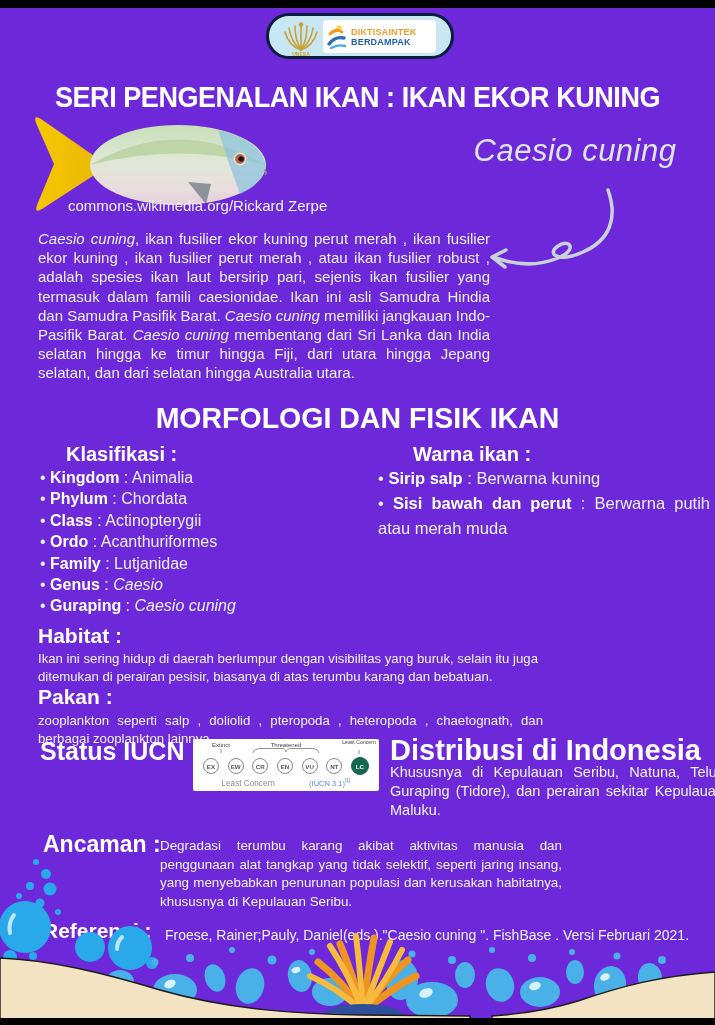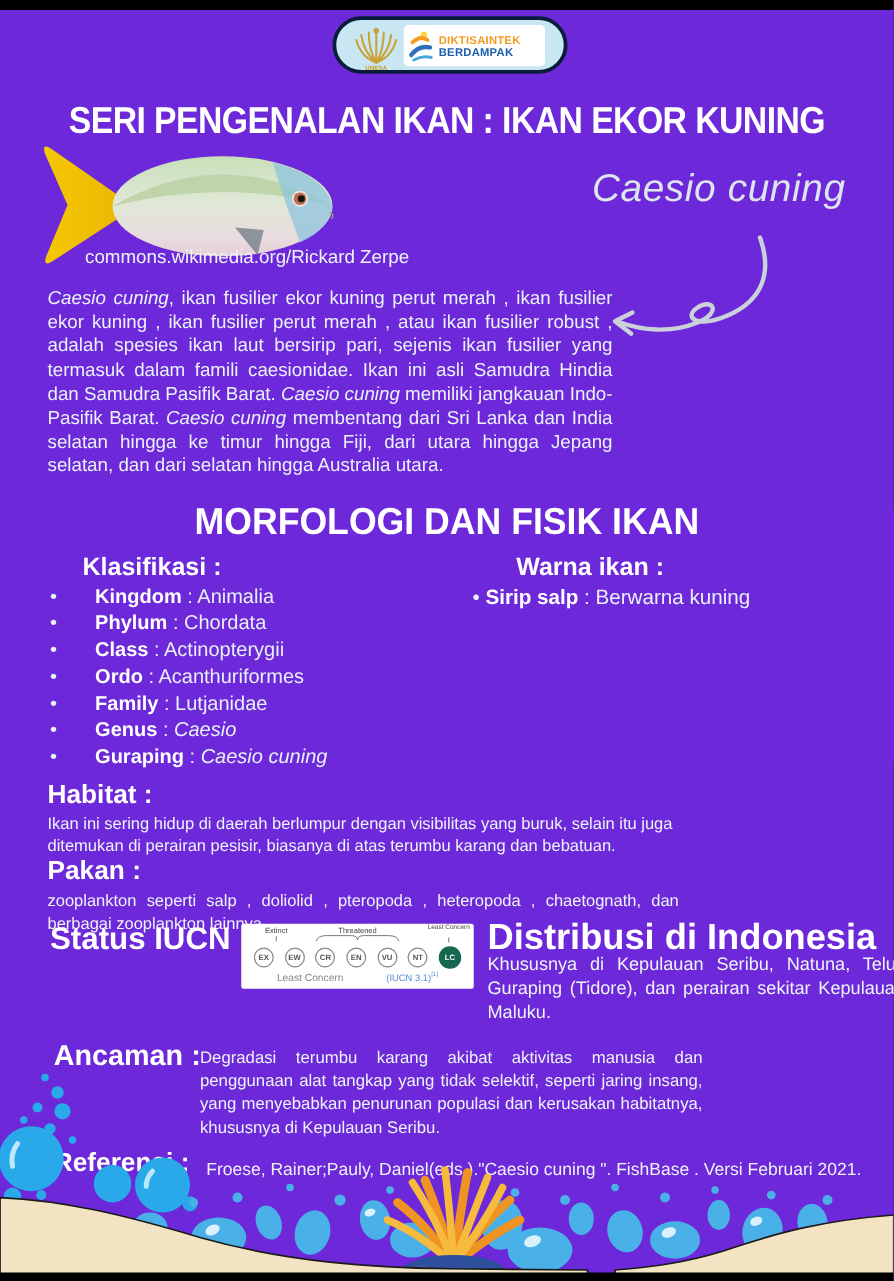--- a/index.html
+++ b/index.html
@@ -21,21 +21,21 @@
   .credit{left:68px;top:197px;font-size:15px;color:#eef3f8;}
   .species{left:450px;top:133px;width:250px;text-align:center;font-size:31px;font-style:italic;
            font-weight:400;color:#dde6ee;letter-spacing:.5px;}
   .intro{left:38px;top:229px;width:452px;font-size:15px;line-height:19.2px;text-align:justify;color:#eaf1f8;}
   .it{font-style:italic;}
   .h-morf{left:0;top:401px;width:715px;text-align:center;font-size:30px;font-weight:700;
           transform:scaleX(.95);color:#fff;}
   .h-sec{font-weight:700;color:#fff;}
   .klas-h{left:44px;top:443px;font-size:20px;margin-left:22px;}
   .klas-list{left:40px;top:467px;width:330px;font-size:16px;line-height:21.4px;color:#e9f0f7;}
-  .klas-list b{color:#fff;margin-left:26px;}
+  .klas-list b{color:#fff;}
   .warna-h{left:413px;top:443px;font-size:20px;}
   .warna-list{left:378px;top:466px;width:332px;font-size:16.5px;line-height:25px;
               text-align:justify;color:#e9f0f7;}
   .warna-list b{color:#fff;}
   .hab-h{left:38px;top:624px;font-size:21px;}
   .hab-t{left:38px;top:650px;width:505px;font-size:13.2px;line-height:17.5px;color:#eef3f8;}
   .pak-h{left:38px;top:685px;font-size:21px;}
   .pak-t{left:38px;top:712px;width:505px;font-size:13.2px;line-height:17.5px;text-align:justify;color:#eef3f8;}
   .iucn-h{left:40px;top:737px;font-size:25px;}
   .iucn-box{left:193px;top:739px;width:186px;height:52px;background:#fff;border-radius:2px;color:#555;}
@@ -139,20 +139,21 @@
     <div><span>•</span> <b>Class</b><span> : </span><span>Actinopterygii</span></div>
     <div><span>•</span> <b>Ordo</b><span> : </span><span>Acanthuriformes</span></div>
     <div><span>•</span> <b>Family</b><span> : </span><span>Lutjanidae</span></div>
     <div><span>•</span> <b>Genus</b><span> : </span><span class="it">Caesio</span></div>
     <div><span>•</span> <b>Guraping</b><span> : </span><span class="it">Caesio cuning</span></div>
   </div>
 
   <div class="abs h-sec warna-h">Warna ikan :</div>
   <div class="abs warna-list">
     <div><span>•</span> <b>Sirip salp</b><span> : Berwarna kuning</span></div>
+    <div><span>•</span> <b>Sisi bawah dan perut</b><span> : Berwarna putih atau merah muda</span></div>
   </div>
 
   <div class="abs h-sec hab-h">Habitat :</div>
   <div class="abs hab-t">Ikan ini sering hidup di daerah berlumpur dengan visibilitas yang buruk, selain itu juga ditemukan di perairan pesisir, biasanya di atas terumbu karang dan bebatuan.</div>
 
   <div class="abs h-sec pak-h">Pakan :</div>
   <div class="abs pak-t">zooplankton seperti salp , doliolid , pteropoda , heteropoda , chaetognath, dan berbagai zooplankton lainnya.</div>
 
   <div class="abs h-sec iucn-h">Status IUCN :</div>
   <div class="abs iucn-box">

